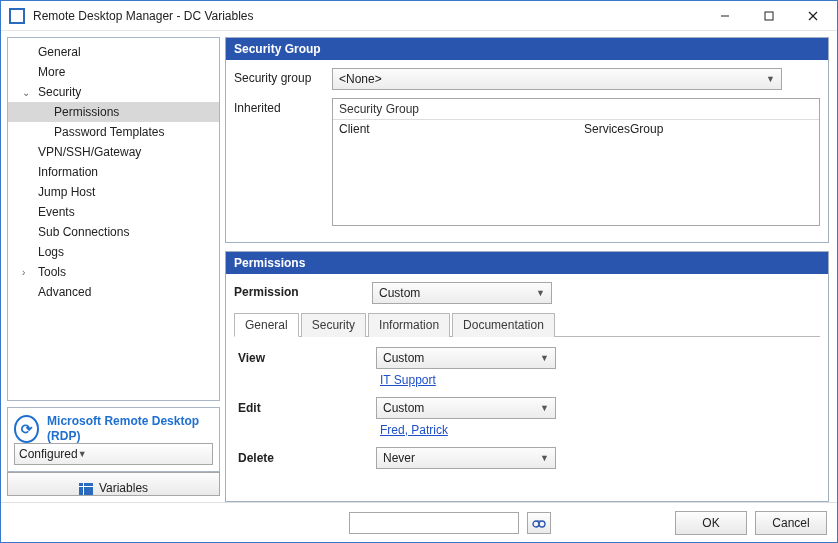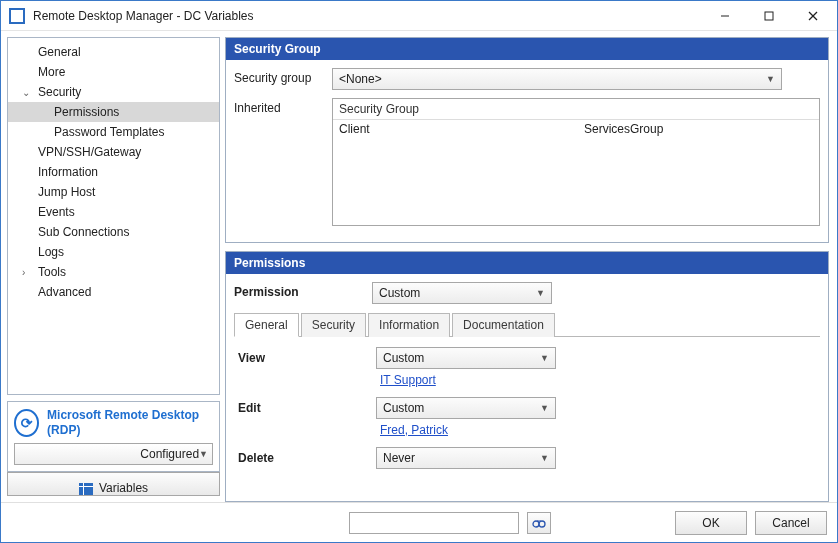--- a/index.html
+++ b/index.html
@@ -13,21 +13,21 @@
 .left{width:220px;border-right:1px solid #fff;display:flex;flex-direction:column;padding:6px 0 6px 6px}
 .navtree{flex:1;border:1px solid #aab6c6;background:#fff;overflow:auto;padding-top:4px}
 .navitem{height:20px;display:flex;align-items:center;padding-left:30px;cursor:default}
 .navitem.depth1{padding-left:46px}
 .navitem.selected{background:#d8d8d8}
 .navitem .exp{width:12px;margin-left:-16px;margin-right:4px;color:#666;font-size:10px}
 .protobox{border:1px solid #aab6c6;margin-top:6px;padding:6px}
 .protorow{display:flex;align-items:center;gap:8px}
 .protoicon{width:28px;height:28px;border:2px solid #1f6fd0;border-radius:50%;display:flex;align-items:center;justify-content:center;color:#1f6fd0;font-weight:bold;font-size:14px}
 .protoname{color:#1f6fd0;font-weight:bold;line-height:1.2}
-.select{width:100%;margin-top:6px;height:22px;border:1px solid #a7a7a7;background:linear-gradient(#fff,#eee);padding:0 4px;display:flex;align-items:center;justify-content:flex-end}
+.select{width:100%;height:22px;border:1px solid #a7a7a7;background:linear-gradient(#fff,#eee);padding:0 4px;display:flex;align-items:center;justify-content:flex-start}
 .select .chev{font-size:9px;color:#555}
 .varbtn{height:24px;margin-top:0;border:1px solid #a7a7a7;background:linear-gradient(#fdfdfd,#e9e9e9);display:flex;align-items:flex-end;justify-content:center;gap:6px}
 .gridico{display:inline-block;width:14px;height:12px;background:linear-gradient(#2a6bc0,#2a6bc0);position:relative}
 .gridico::before,.gridico::after{content:"";position:absolute;background:#fff}
 .gridico::before{left:4px;width:1px;top:0;bottom:0}
 .gridico::after{top:3px;height:1px;left:0;right:0}
 .right{flex:1;padding:6px 8px 0 4px;display:flex;flex-direction:column;overflow:hidden}
 .section{border:1px solid #9faec2}
 .sechead{background:#2a55af;color:#fff;font-weight:bold;padding:4px 8px;font-size:12px}
 .secbody{padding:8px 8px 8px 8px}

